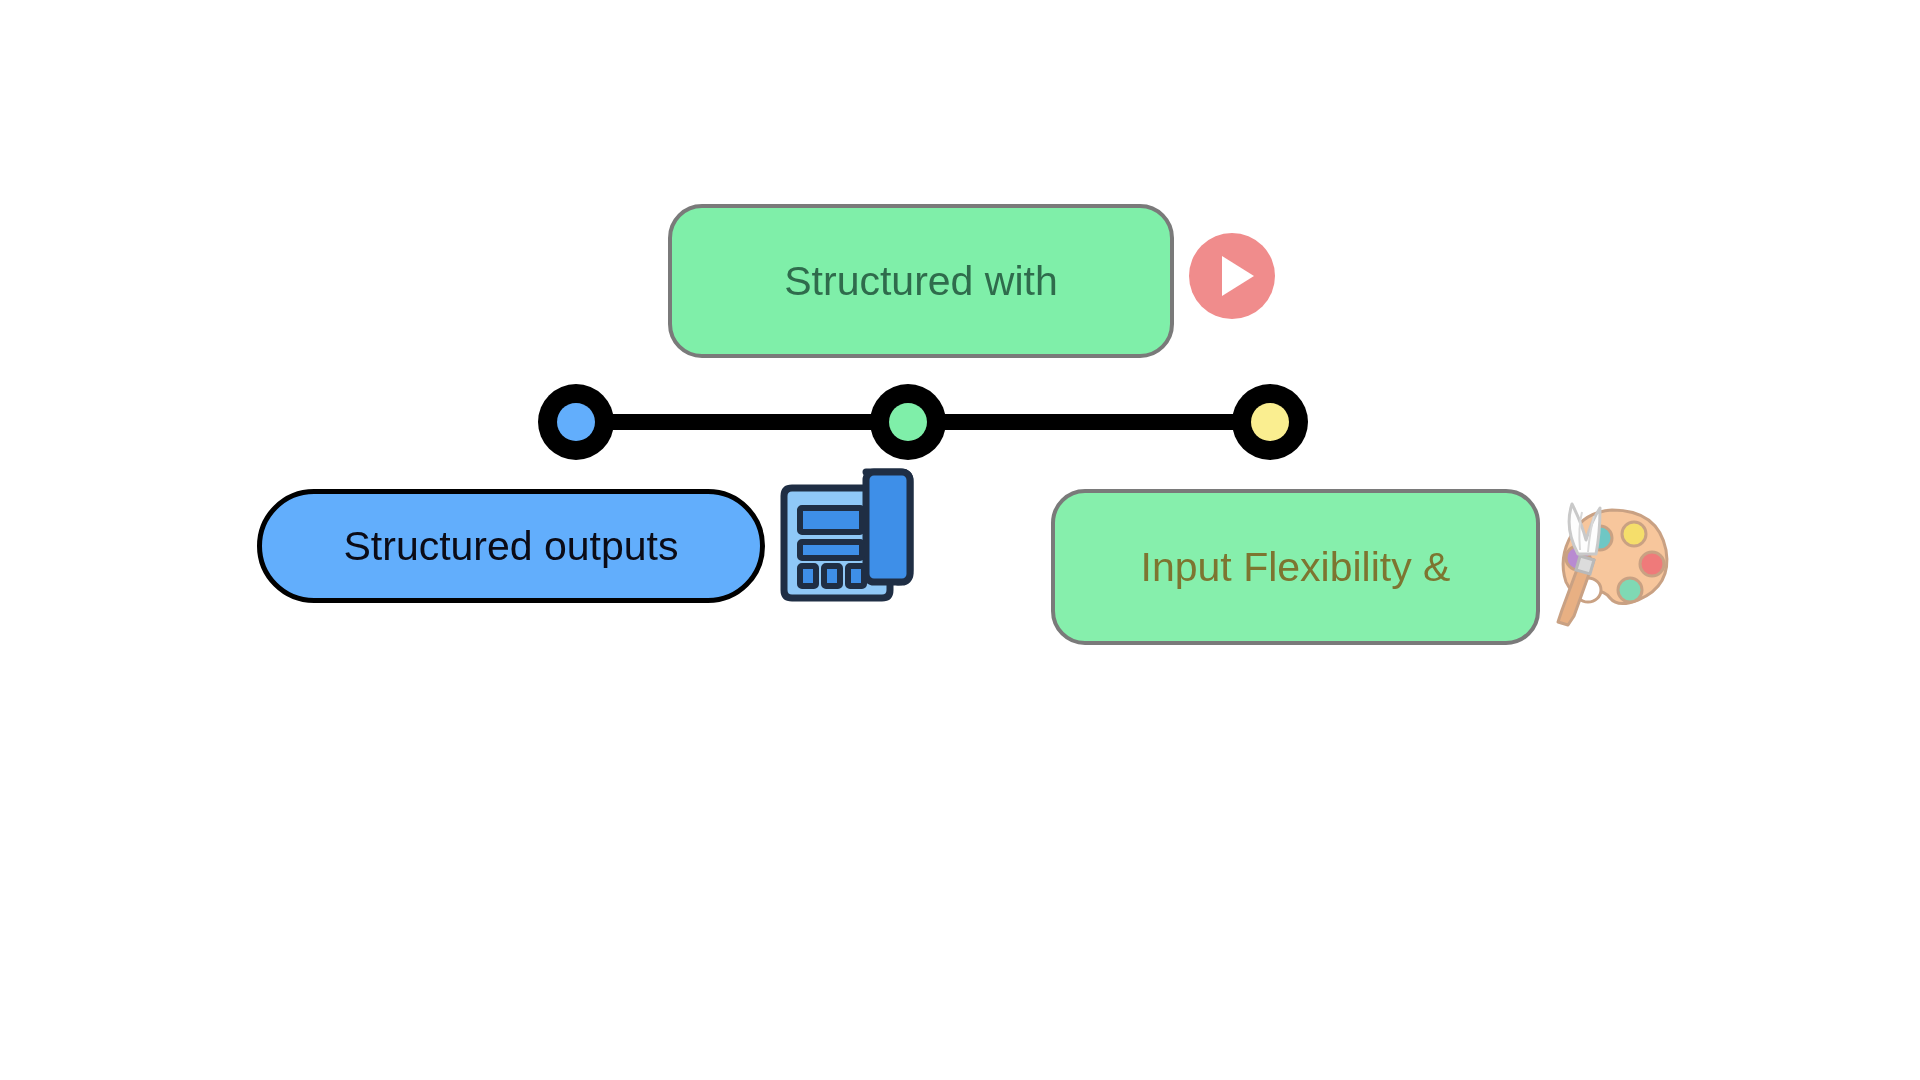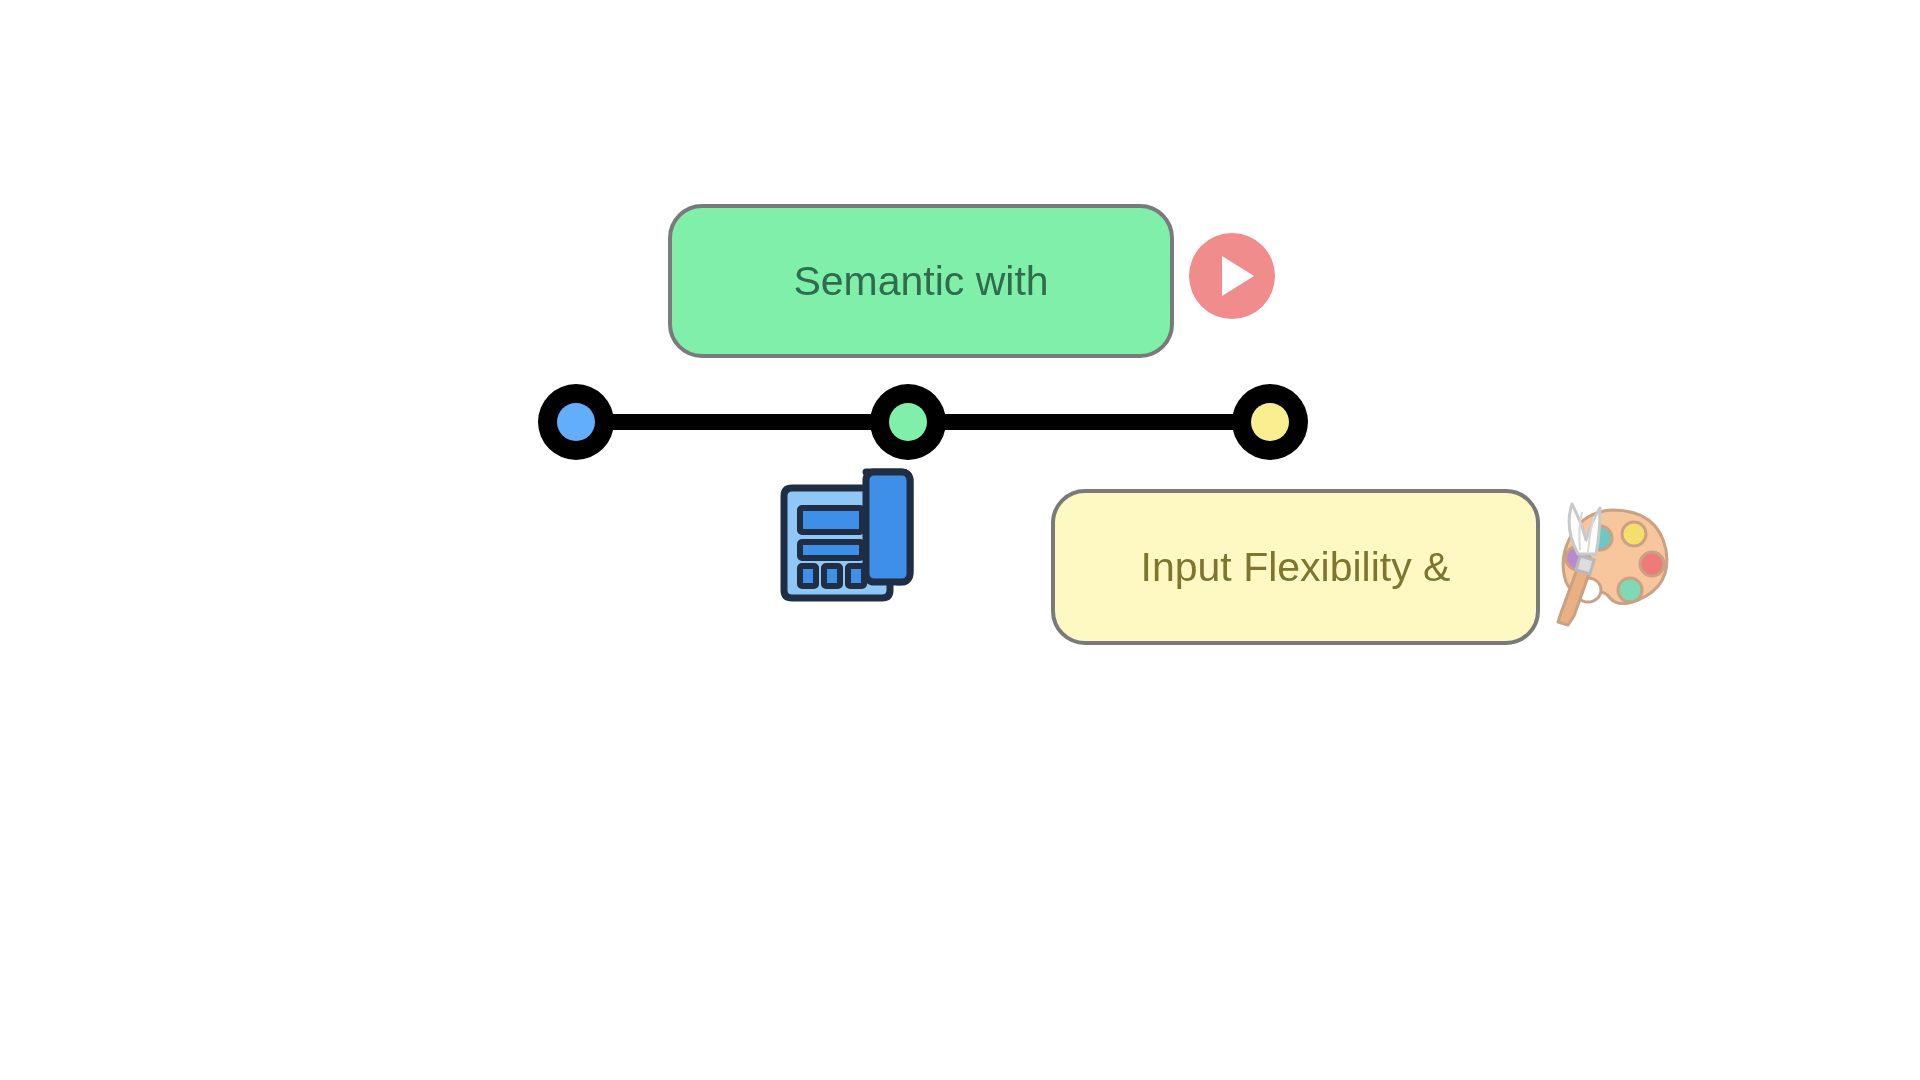--- a/index.html
+++ b/index.html
@@ -90,21 +90,21 @@
     font-size: 41px;
     font-weight: 400;
     padding: 0 18px;
   }
 
   #box-input-flex {
     left: 1051px;
     top: 489px;
     width: 489px;
     height: 156px;
-    background: #fef9c3;
+    background: #86efac;
     border: 4px solid #7a7a7a;
     border-radius: 34px;
     color: #7d7530;
     font-size: 41px;
     font-weight: 400;
     padding: 0 22px;
   }
 
   
   .icon-wrap {
@@ -144,31 +144,34 @@
   <div class="timeline-node" id="node-green">
     <div class="node-core" style="background:#7FEFA9;"></div>
   </div>
 
   <div class="timeline-node" id="node-yellow">
     <div class="node-core" style="background:#FAEE90;"></div>
   </div>
 
   <div class="label-box" id="box-streaming">
     <div>
-      <span>Semantic with</span><br>
+      <span>Structured with</span><br>
     </div>
   </div>
 
   <div class="icon-wrap" id="icon-play">
     <svg width="88" height="88" viewBox="0 0 88 88" xmlns="http://www.w3.org/2000/svg">
       <circle cx="44" cy="44" r="43" fill="#F08C8C"></circle>
       <path d="M34 24 L66 44 L34 64 Z" fill="#ffffff"></path>
     </svg>
   </div>
 
+  <div class="label-box" id="box-structured">
+    <span>Structured outputs</span>
+  </div>
 
   <div class="icon-wrap" id="icon-blueprint">
     <svg width="146" height="142" viewBox="0 0 146 142" xmlns="http://www.w3.org/2000/svg">
 
       <path d="M6 34 q0 -8 8 -8 H112 V128 q0 8 -8 8 H14 q-8 0 -8 -8 Z" fill="#8FC8F7" stroke="#1F2E44" stroke-width="7" stroke-linejoin="round"></path>
 
       <path d="M88 10 H122 q10 0 10 10 V108 q0 12 -12 12 q12 0 12 -12 V20 q0 -10 -10 -10 H88 Z" fill="#3E8FE8" stroke="#1F2E44" stroke-width="7" stroke-linejoin="round"></path>
       <rect x="88" y="10" width="44" height="110" fill="#3E8FE8" stroke="#1F2E44" stroke-width="7" stroke-linejoin="round" rx="8"></rect>
 
       <rect x="22" y="46" width="62" height="24" fill="#3E8FE8" stroke="#1F2E44" stroke-width="6" rx="2"></rect>

